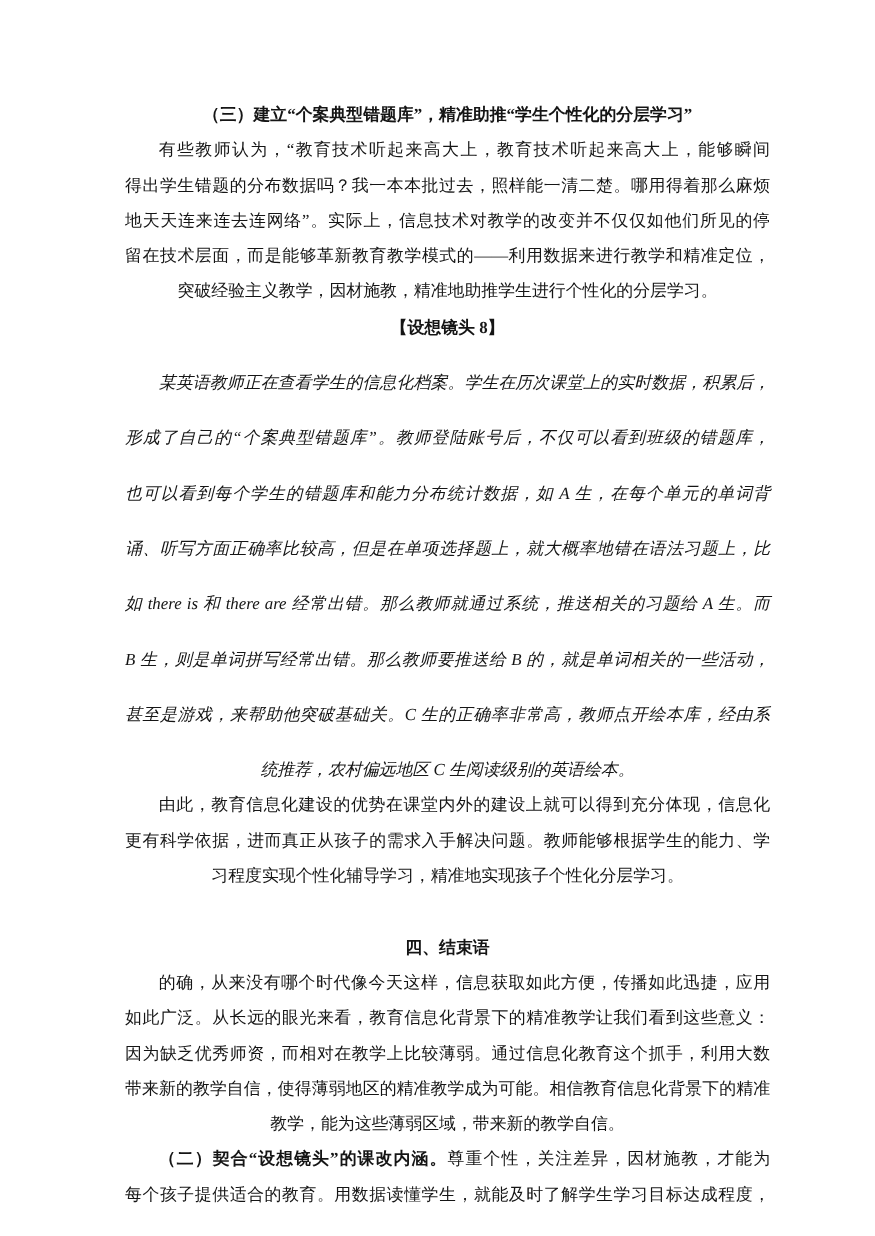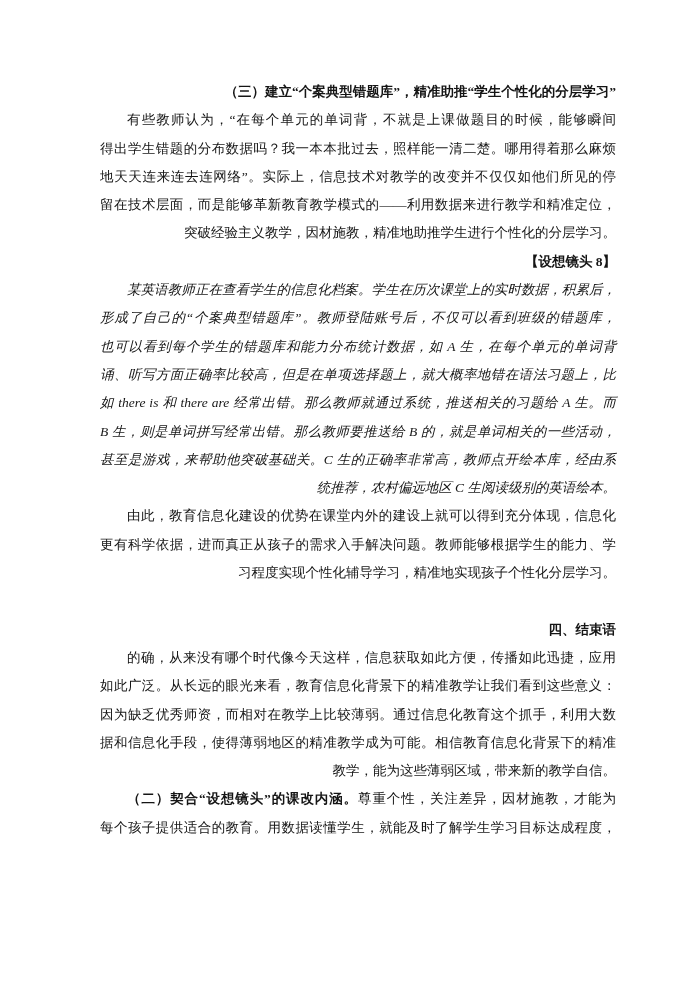--- a/index.html
+++ b/index.html
@@ -14,42 +14,42 @@
   .text-block{
     position:absolute;
     left:100px;top:78px;
     width:516px;
   }
   .line{
     height:28.3px;
     line-height:28.3px;
     font-size:13.5px;
     white-space:normal;
-    text-align:right;
+    text-align:center;
   }
   .fill{
     text-align:justify;
     text-align-last:justify;
     text-justify:inter-character;
   }
   .indent{ text-indent:27px; }
   .heading{ font-weight:bold; }
-  .kai{ font-style:italic; }
+  .kai{ font-style:italic;margin-top:16px; }
   .blank{ height:28.3px; }
   .bold-run{ font-weight:bold; }
 </style>
 </head>
 <body>
 
 <div class="page">
   <div class="text-block">
 
     <div class="line heading">（三）建立“个案典型错题库”，精准助推“学生个性化的分层学习”</div>
 
-    <div class="line fill indent">有些教师认为，“在每个单元的单词背，不就是上课做题目的时候，能够瞬间</div>
+    <div class="line fill indent">有些教师认为，“教育技术听起来高大上，教育技术听起来高大上，能够瞬间</div>
     <div class="line fill">得出学生错题的分布数据吗？我一本本批过去，照样能一清二楚。哪用得着那么麻烦</div>
     <div class="line fill">地天天连来连去连网络”。实际上，信息技术对教学的改变并不仅仅如他们所见的停</div>
     <div class="line fill">留在技术层面，而是能够革新教育教学模式的——利用数据来进行教学和精准定位，</div>
     <div class="line">突破经验主义教学，因材施教，精准地助推学生进行个性化的分层学习。</div>
 
     <div class="line heading">【设想镜头 8】</div>
 
     <div class="line kai fill indent">某英语教师正在查看学生的信息化档案。学生在历次课堂上的实时数据，积累后，</div>
     <div class="line kai fill">形成了自己的“个案典型错题库”。教师登陆账号后，不仅可以看到班级的错题库，</div>
     <div class="line kai fill">也可以看到每个学生的错题库和能力分布统计数据，如 A 生，在每个单元的单词背</div>
@@ -64,21 +64,21 @@
     <div class="line">习程度实现个性化辅导学习，精准地实现孩子个性化分层学习。</div>
 
     <div class="line blank"></div>
 
     <div class="line heading">四、结束语</div>
 
     <div class="line fill indent">的确，从来没有哪个时代像今天这样，信息获取如此方便，传播如此迅捷，应用</div>
     <div class="line fill">如此广泛。从长远的眼光来看，教育信息化背景下的精准教学让我们看到这些意义：</div>
 
     <div class="line fill">因为缺乏优秀师资，而相对在教学上比较薄弱。通过信息化教育这个抓手，利用大数</div>
-    <div class="line fill">据和信息化手段，使得薄弱地区的精准教学成为可能。相信教育信息化背景下的精准</div>
+    <div class="line fill">带来新的教学自信，使得薄弱地区的精准教学成为可能。相信教育信息化背景下的精准</div>
     <div class="line">教学，能为这些薄弱区域，带来新的教学自信。</div>
 
     <div class="line fill indent">
       <span class="bold-run">（二）契合“设想镜头”的课改内涵。</span><span>尊重个性，关注差异，因材施教，才能为</span>
     </div>
     <div class="line fill">每个孩子提供适合的教育。用数据读懂学生，就能及时了解学生学习目标达成程度，</div>
 
   </div>
 </div>
 

